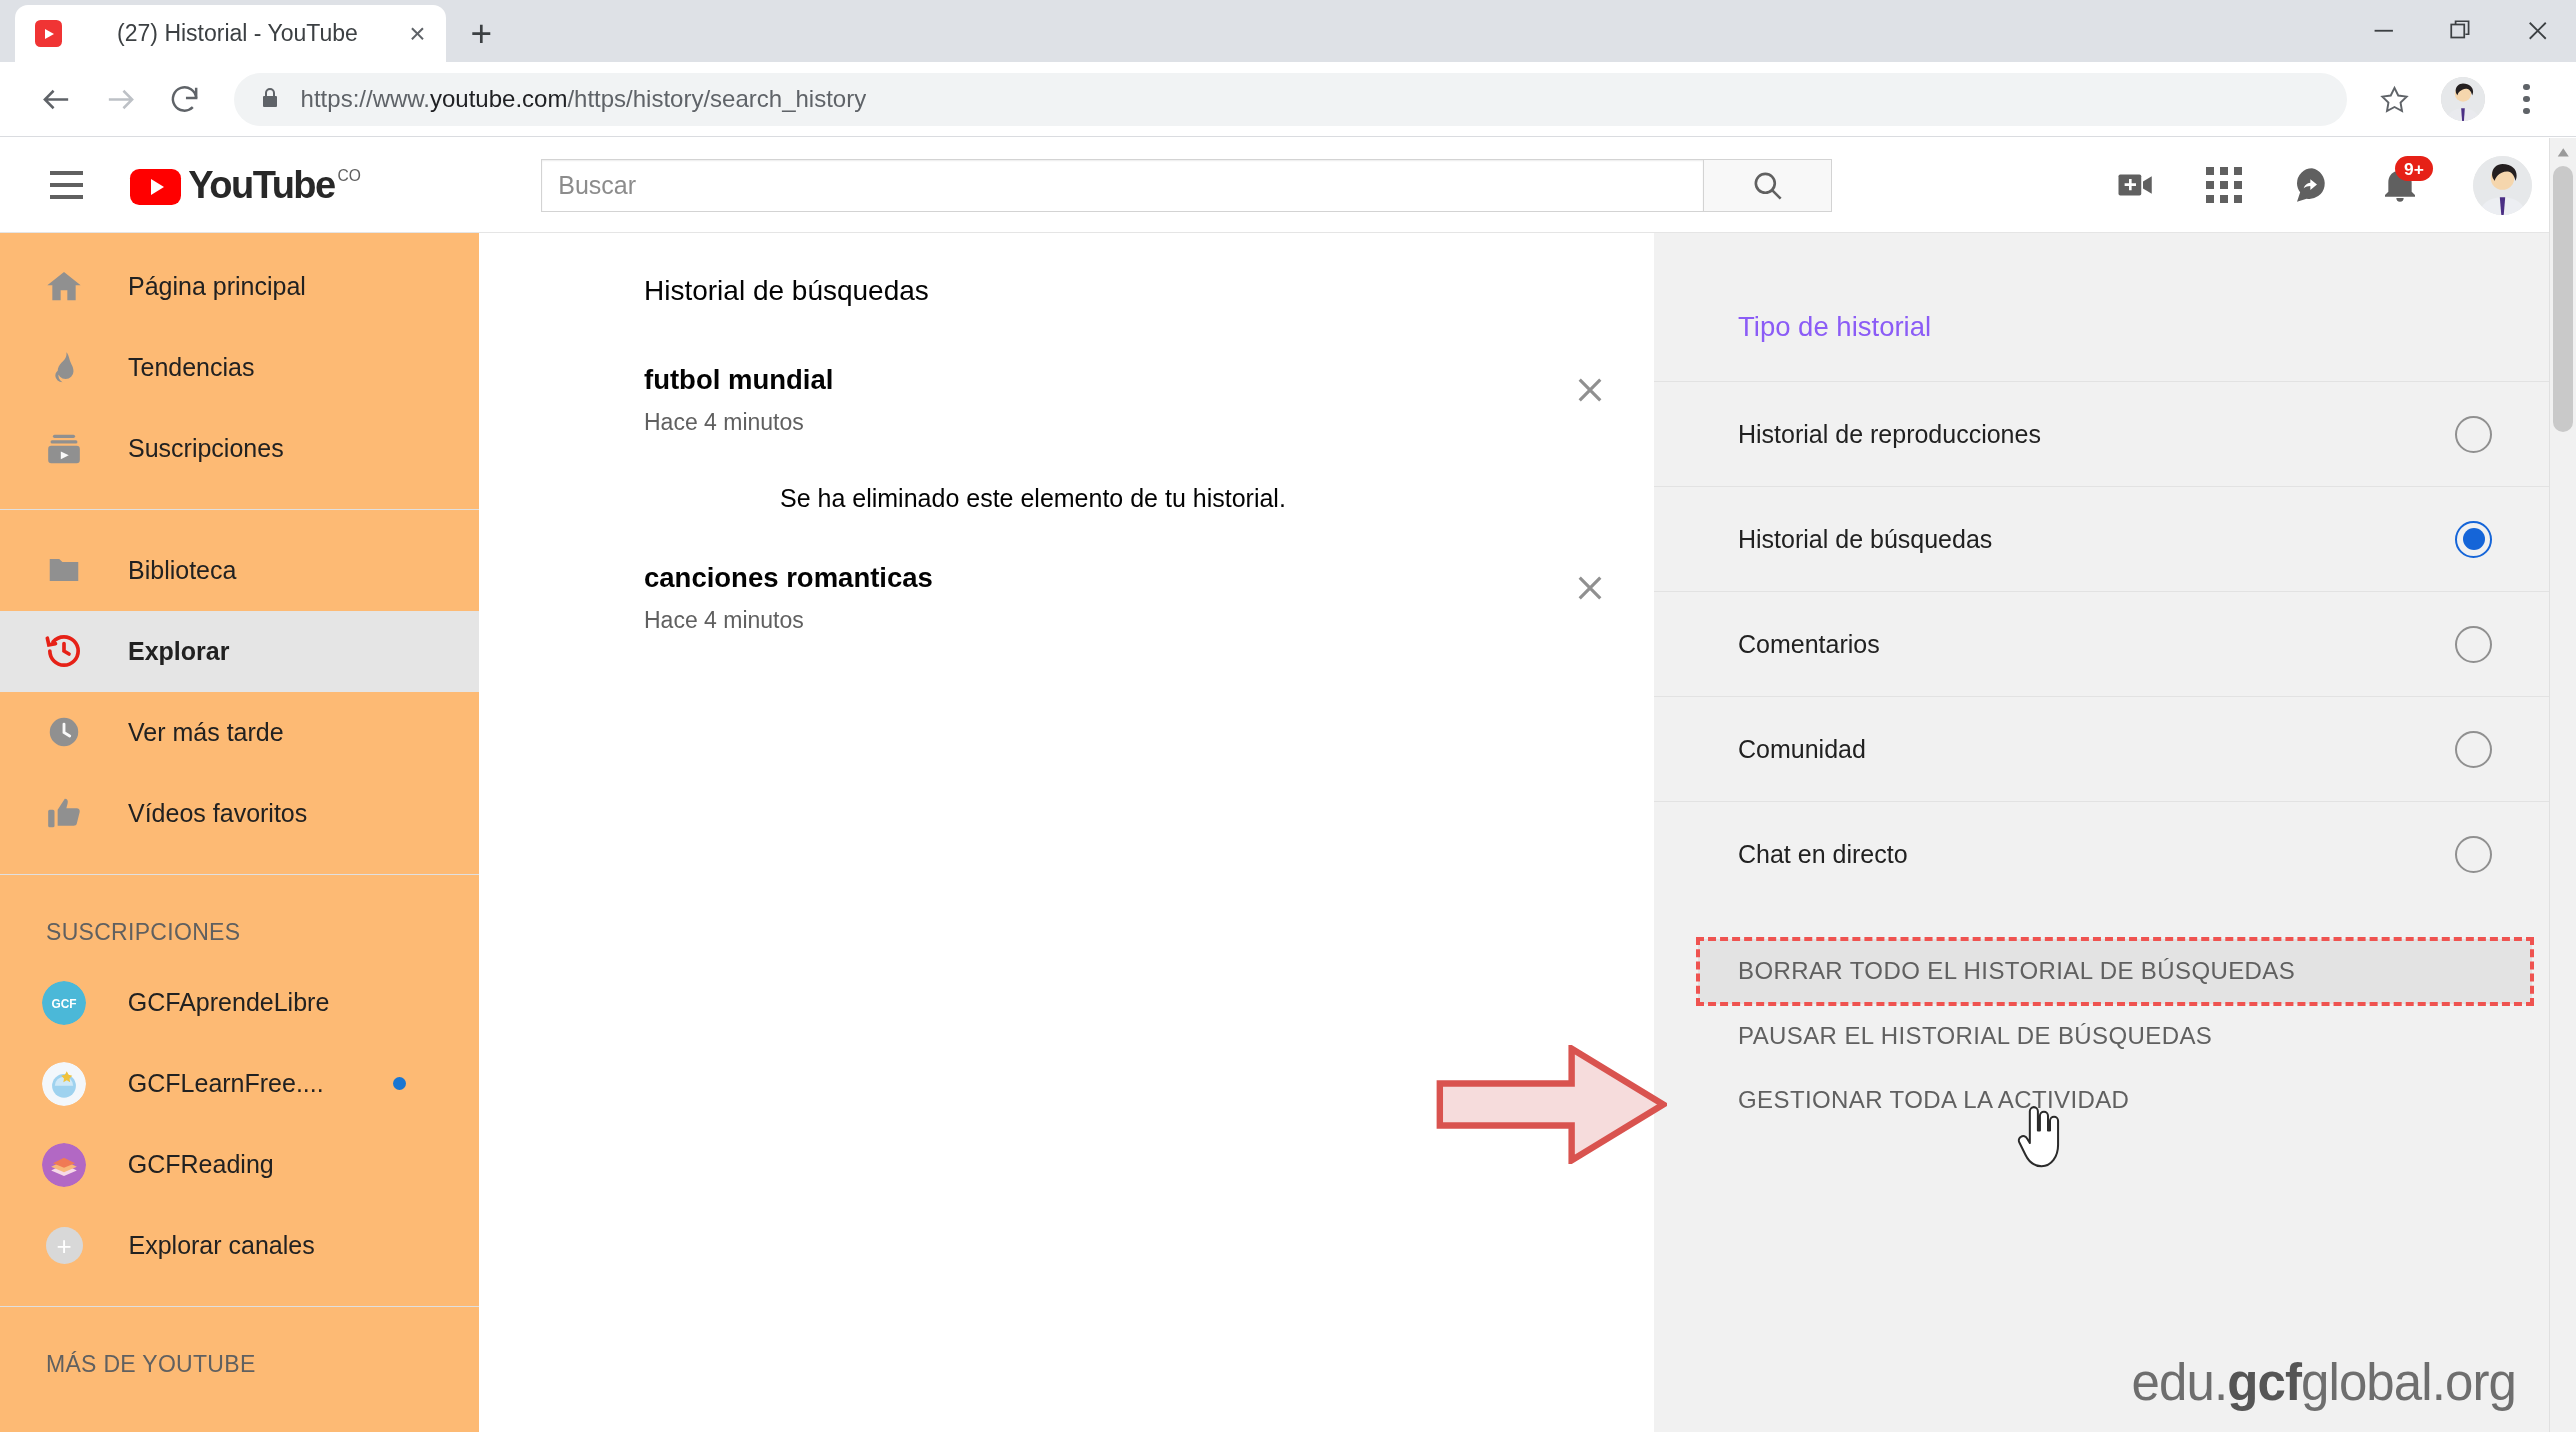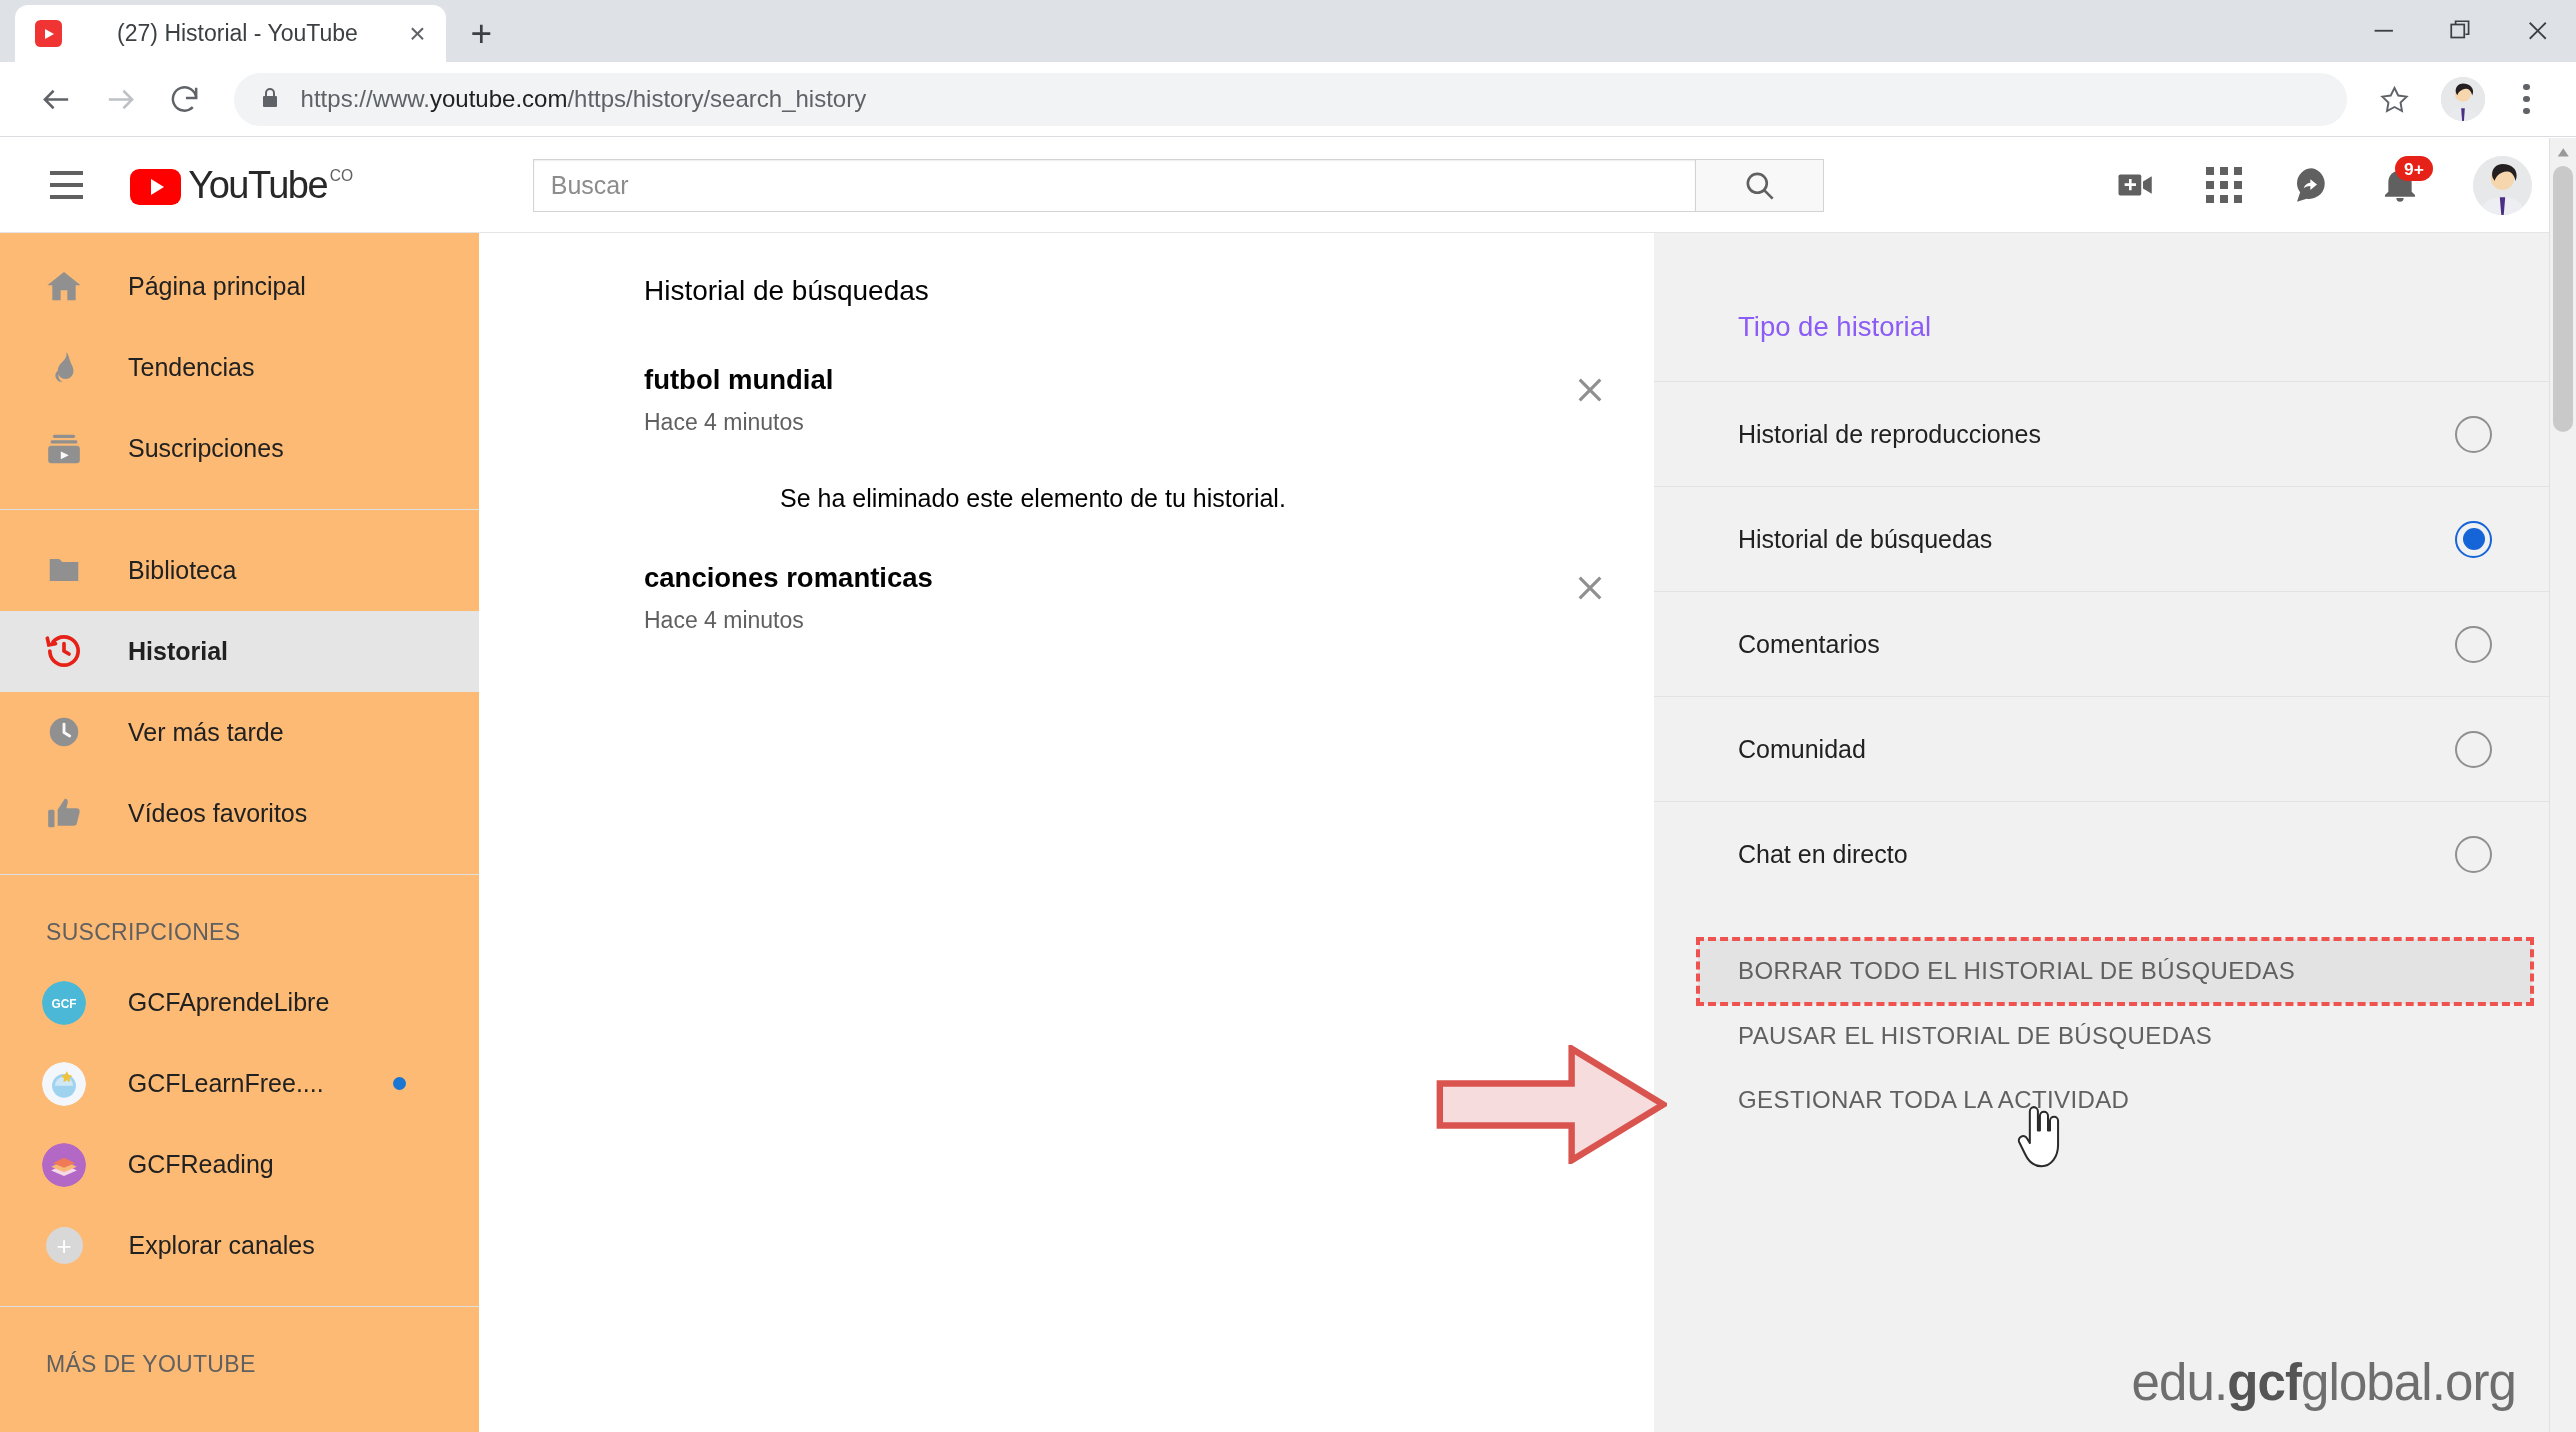--- a/index.html
+++ b/index.html
@@ -134,21 +134,21 @@
     justify-content: center; margin-right: 7.3px; margin-top: 4.6px;
   }
   .yt-logo-mark::after {
     content: ""; width: 0; height: 0;
     border-left: 13.7px solid #ffffff;
     border-top: 8.2px solid transparent;
     border-bottom: 8.2px solid transparent;
     margin-left: 3.7px;
   }
   .yt-wordmark {
-    font-size: 38px; font-weight: normal; color: #282828;
+    font-size: 38px; font-weight: bold; color: #282828;
     letter-spacing: -1.5px; line-height: 40px;
   }
   .yt-country {
     font-size: 15.6px; color: #606060; margin-left: 2.7px; margin-top: 1.8px;
   }
 
   .search-wrap {
     display: flex; margin-left: 180px; flex: 0 0 auto;
   }
   .search-field {
@@ -533,21 +533,21 @@
         </div>
 
         <div class="nav-item active">
           <span class="nav-ico">
             <svg width="40" height="40" viewBox="0 0 24 24" fill="none" stroke="currentColor" stroke-width="2.2" stroke-linecap="round">
               <path d="M3.5 12a8.5 8.5 0 108.5-8.5c-2.6 0-5 1.2-6.6 3.1"></path>
               <path d="M2 4.3l.9 4 4-.7"></path>
               <path d="M12 7.5V12l3 1.8"></path>
             </svg>
           </span>
-          <span class="nav-label">Historial</span>
+          <span class="nav-label">Explorar</span>
         </div>
 
         <div class="nav-item">
           <span class="nav-ico">
             <svg width="38" height="38" viewBox="0 0 24 24" fill="currentColor">
               <circle cx="12" cy="12" r="9"></circle>
                 <path d="M12 7v5.3l3.6 2.2" stroke="#f9f9f9" stroke-width="1.8" fill="none" stroke-linecap="round"></path>
             </svg>
           </span>
           <span class="nav-label">Ver más tarde</span>

